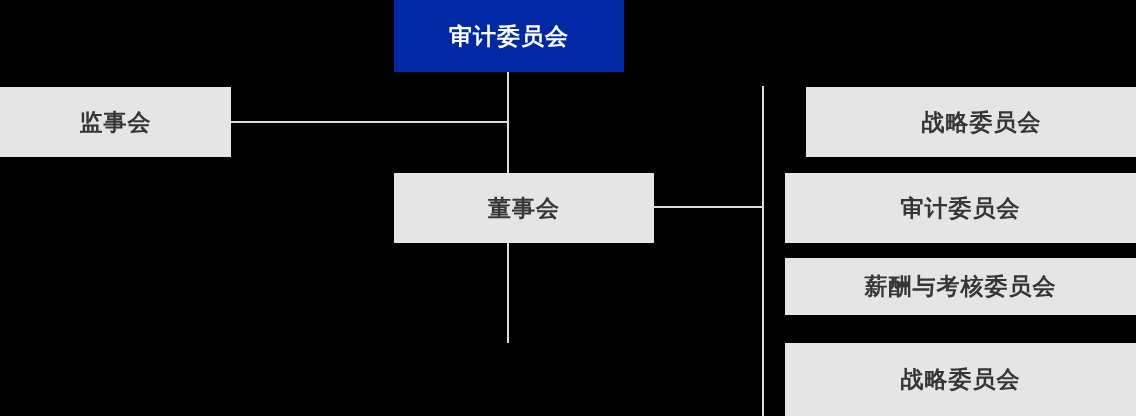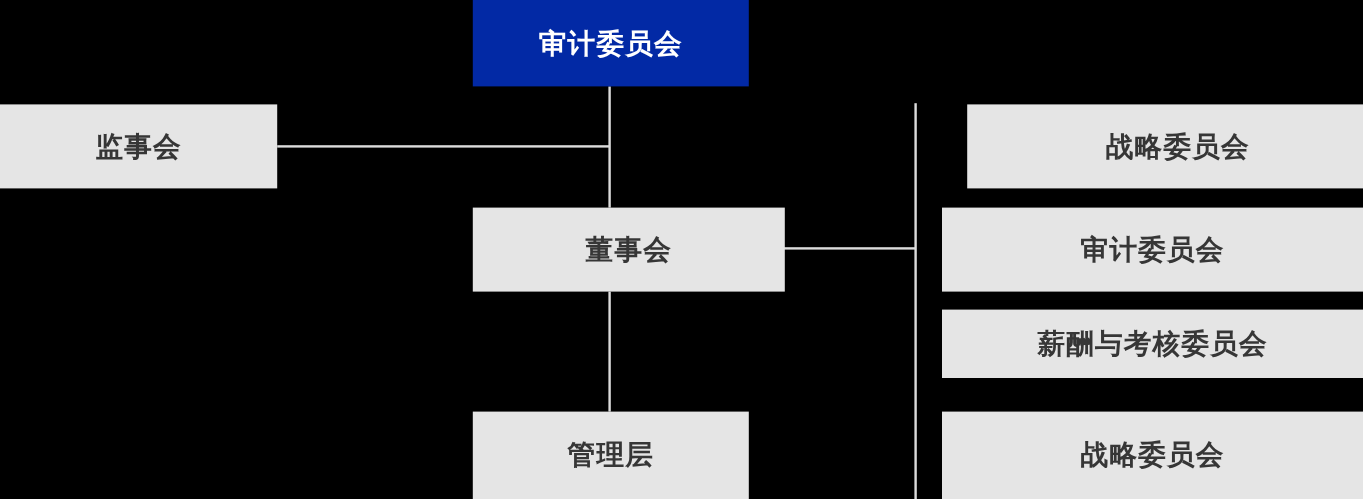--- a/index.html
+++ b/index.html
@@ -68,23 +68,20 @@
   </div>
 
   <div class="node n-supervisory">
     <span>监事会</span>
   </div>
 
   <div class="node n-board">
     <span>董事会</span>
   </div>
 
-  <div class="node n-management">
-    <span>管理层</span>
-  </div>
 
   <div class="node n-committee-0">
     <span>战略委员会</span>
   </div>
 
   <div class="node n-committee-1">
     <span>审计委员会</span>
   </div>
 
   <div class="node n-committee-2">

